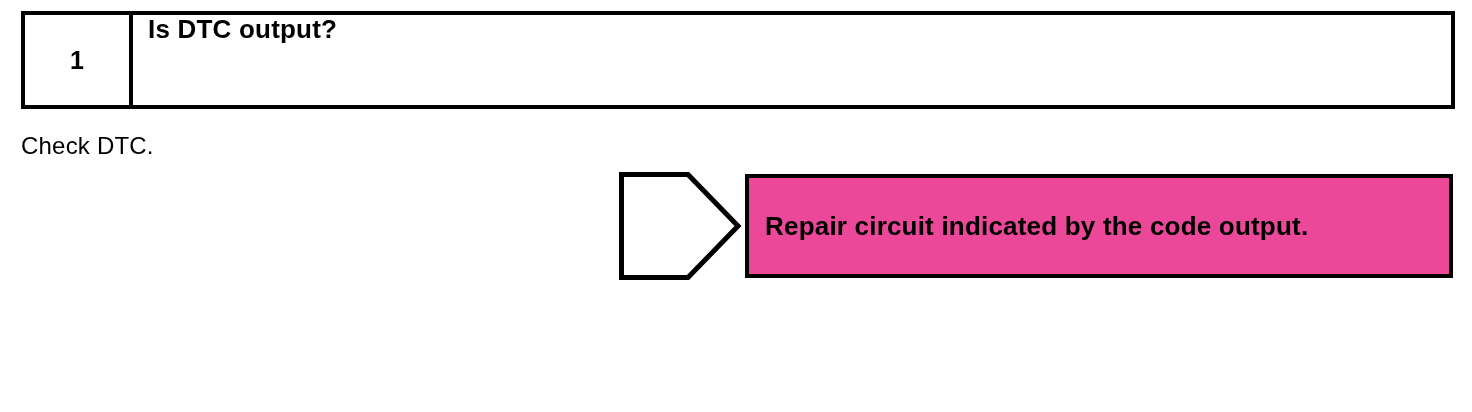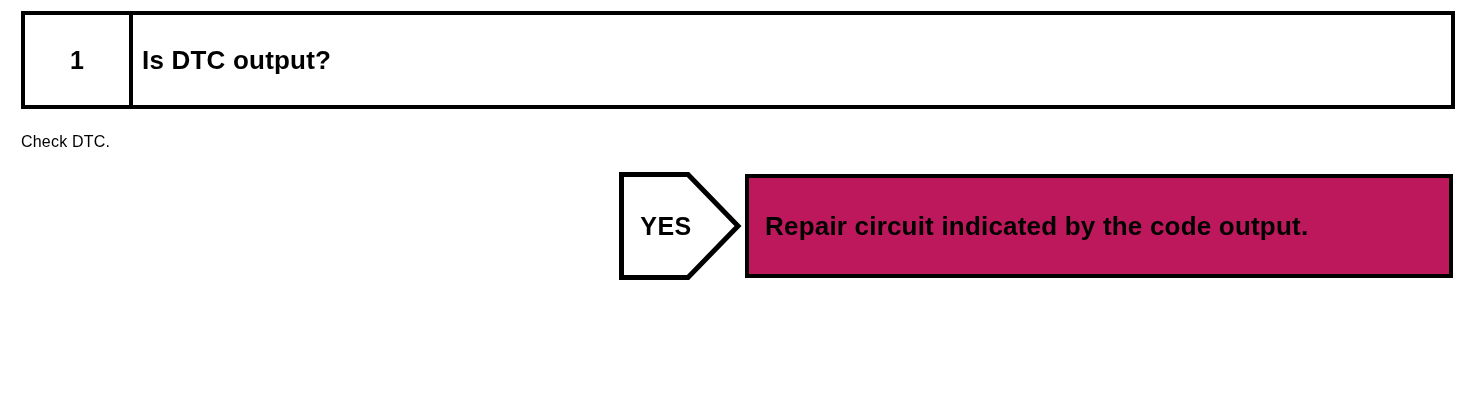--- a/index.html
+++ b/index.html
@@ -48,37 +48,37 @@
   }
   .step-number-cell .num {
     font-size: 25px;
     font-weight: bold;
     letter-spacing: 0px;
     line-height: 1;
   }
   .step-question-cell {
     flex: 1 1 auto;
     display: flex;
-    align-items: center;
-    padding-left: 9px;
+    align-items: flex-start;
+    padding-left: 15px;
     box-sizing: border-box;
   }
   .step-question-cell .q {
     font-size: 26px;
     font-weight: bold;
     letter-spacing: 0.2px;
     line-height: 1.1;
   }
 
   
   .sub-instruction {
     position: absolute;
     left: 21px;
     top: 133px;
-    font-size: 16px;
+    font-size: 24px;
     font-weight: normal;
     letter-spacing: 0.2px;
     line-height: 1.1;
     white-space: nowrap;
   }
 
   
   .yes-branch {
     position: absolute;
     left: 617px;
@@ -114,21 +114,21 @@
     position: absolute;
     left: 745px;
     top: 174px;
     width: 708px;
     height: 104px;
     border: 4px solid #000000;
     box-sizing: border-box;
     display: flex;
     align-items: center;
     padding-left: 16px;
-    background: #be185d;
+    background: #ec4899;
   }
   .result-box .result-text {
     font-size: 26px;
     font-weight: bold;
     letter-spacing: 0.2px;
     line-height: 1.1;
     white-space: nowrap;
   }
 
   
@@ -173,21 +173,20 @@
       <span class="q">Is DTC output?</span>
     </div>
   </div>
 
   <div class="sub-instruction">Check DTC.</div>
 
   <div class="yes-branch">
     <svg width="126" height="112" viewBox="0 0 126 112">
       <path d="M 4.5 4.5 L 71 4.5 L 121 56 L 71 107.5 L 4.5 107.5 Z" fill="#ffffff" stroke="#000000" stroke-width="5" stroke-linejoin="miter"></path>
     </svg>
-    <span class="branch-label">YES</span>
   </div>
 
   <div class="result-box">
     <span class="result-text">Repair circuit indicated by the code output.</span>
   </div>
 
 
 </div>
 
 </body></html>

